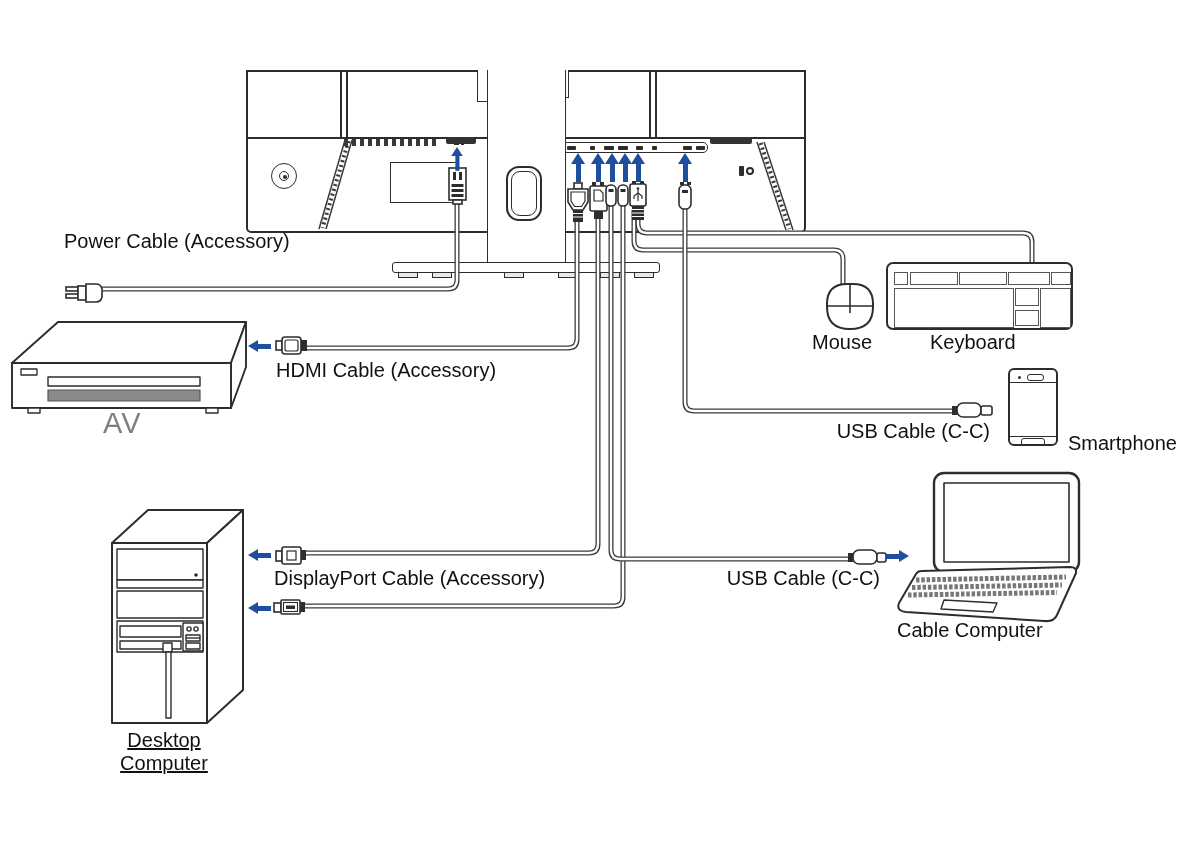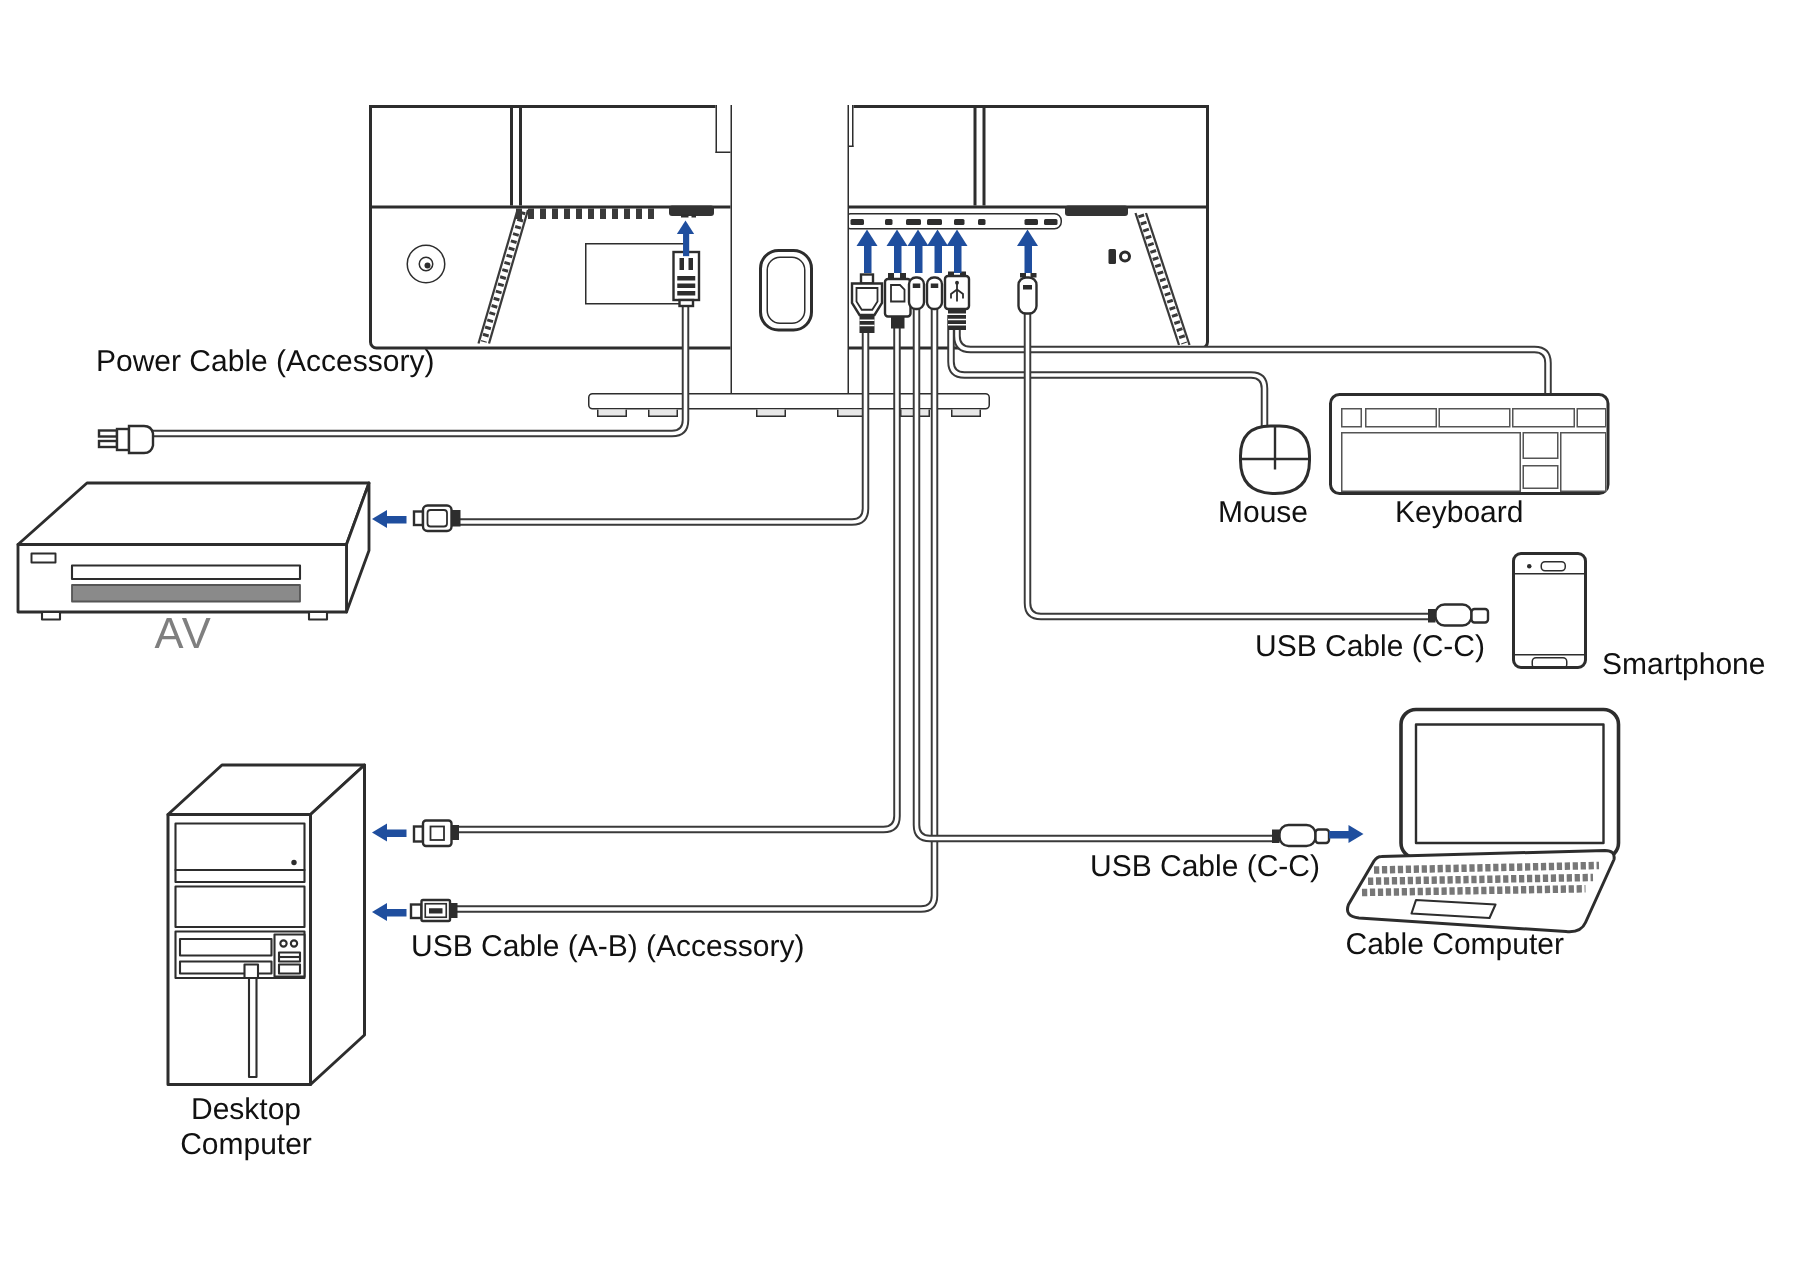--- a/index.html
+++ b/index.html
@@ -54,21 +54,21 @@
   
   .phone{left:1008px;top:368px;width:50px;height:78px;border:2.2px solid var(--ln);border-radius:6px;background:#fff;}
   .phone .spk{position:absolute;left:17px;top:4px;width:15px;height:5px;border:1.4px solid var(--ln);border-radius:3px;}
   .phone .cam{position:absolute;left:8px;top:6px;width:3px;height:3px;background:var(--ln);border-radius:50%;}
   .phone .scr{position:absolute;left:-0.5px;top:12px;width:46px;height:53px;border-top:1.6px solid var(--ln);border-bottom:1.6px solid var(--ln);}
   .phone .home{position:absolute;left:11px;top:68px;width:22px;height:6px;border:1.4px solid var(--ln);border-radius:3px;}
 
   
   .lbl{position:absolute;font-size:20px;line-height:23px;color:#111;white-space:nowrap;}
   .lbl.right{text-align:right;}
-  .lbl.center{text-align:center;white-space:normal;}
+  .lbl.center{text-align:center;white-space:normal;text-decoration:underline;}
   .lbl-av{font-size:29px;color:#7f7f7f;letter-spacing:1px;}
 </style>
 </head>
 <body>
 
 <div id="canvas">
 
   <div class="abs mon-upper"></div>
   <div class="abs mon-lower"></div>
   <div class="abs seam" style="left:340px"></div>
@@ -346,22 +346,23 @@
   </div>
 
   <div class="abs phone">
     <span class="spk"></span>
     <span class="cam"></span>
     <span class="scr"></span>
     <span class="home"></span>
   </div>
 
   <div class="lbl" style="left:64px;top:230px">Power Cable (Accessory)</div>
+  <div class="lbl" style="left:276px;top:359px">HDMI Cable (Accessory)</div>
   <div class="lbl lbl-av" style="left:103px;top:412px">AV</div>
-  <div class="lbl" style="left:274px;top:620px">USB Cable (A-B) (Accessory)</div>
+  <div class="lbl" style="left:274px;top:567px">DisplayPort Cable (Accessory)</div>
   <div class="lbl center" style="left:89px;top:729px;width:150px">
     <div>Desktop</div>
     <div>Computer</div>
   </div>
   <div class="lbl" style="left:812px;top:331px">Mouse</div>
   <div class="lbl" style="left:930px;top:331px">Keyboard</div>
   <div class="lbl right" style="left:780px;top:420px;width:210px">
     <div>USB Cable (C-C)</div>
   </div>
   <div class="lbl" style="left:1068px;top:432px">Smartphone</div>

